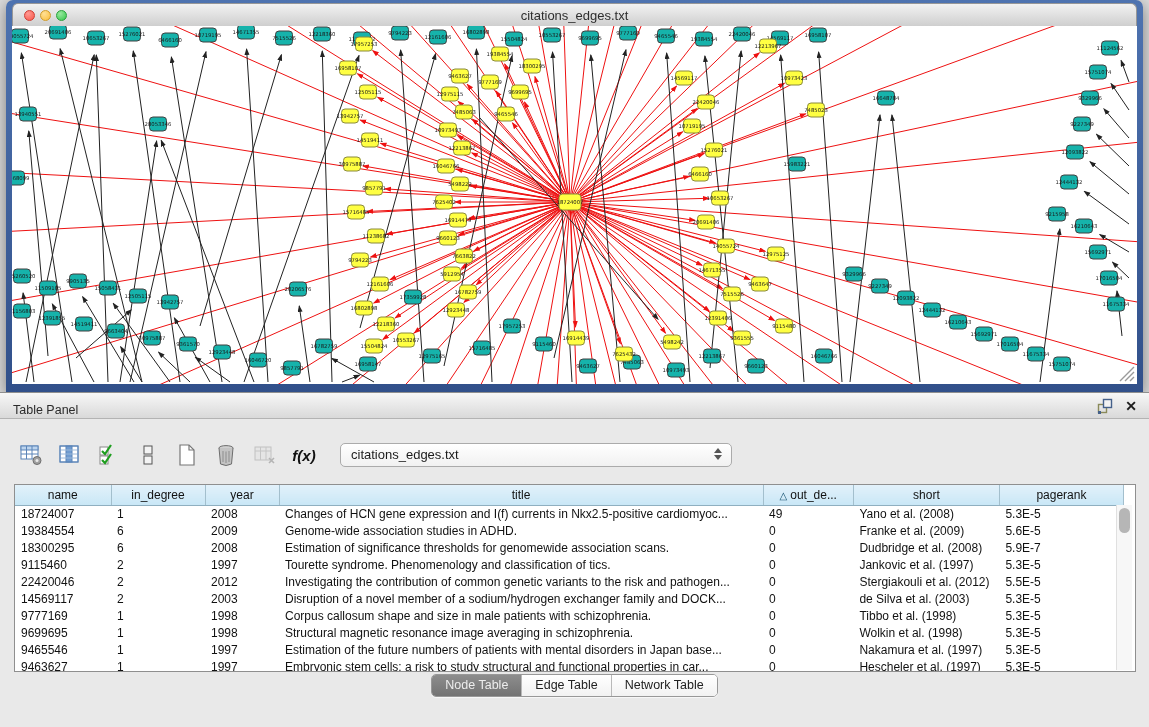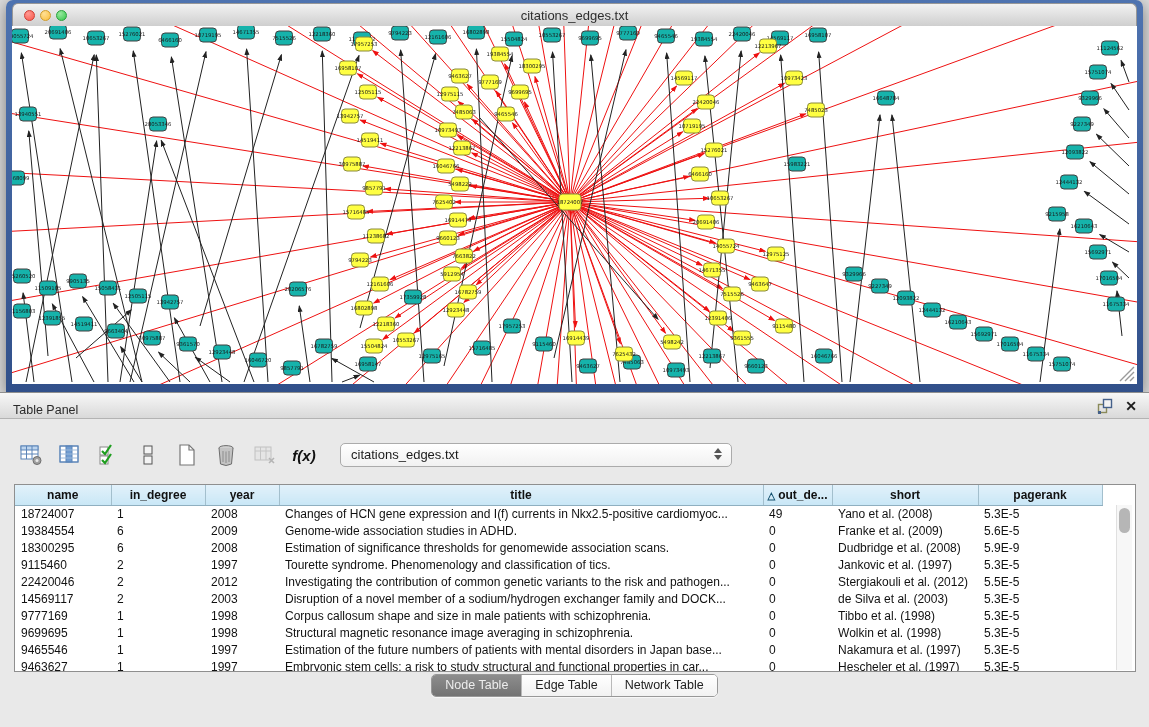--- a/index.html
+++ b/index.html
@@ -70,22 +70,22 @@
   
   .table-wrap{
     position:absolute;left:14px;top:92px;width:1122px;height:188px;box-sizing:border-box;
     background:#ffffff;border:1px solid #8f8f8f;overflow:hidden;
   }
   table.node-table{border-collapse:collapse;table-layout:fixed;}
   table.node-table th{
     height:20px;box-sizing:border-box;
     background:linear-gradient(#e2f1fa,#c9e7f6);
     border-right:1px solid #a3bfcd;border-bottom:1px solid #8fafc0;
-    font-weight:bold;font-size:12px;color:#111;
-    white-space:nowrap;overflow:hidden;text-align:center;padding:0 4px;
+    font-weight:normal;font-size:12px;color:#111;
+    white-space:nowrap;overflow:hidden;text-align:center;padding:0 16px;
   }
   table.node-table th .sortglyph{font-size:10px;color:#14506e;margin-right:3px;}
   table.node-table td{
     height:17px;box-sizing:border-box;font-size:12px;color:#111;
     padding:0 6px;white-space:nowrap;overflow:hidden;background:#fff;
   }
   .vscroll{
     position:absolute;right:3px;top:20px;bottom:1px;width:15px;
     background:#f7f7f7;border-left:1px solid #e0e0e0;
   }
@@ -946,21 +946,21 @@
             <td>Franke et al. (2009)</td>
             <td>5.6E-5</td>
           </tr>
           <tr>
             <td>18300295</td>
             <td>6</td>
             <td>2008</td>
             <td>Estimation of significance thresholds for genomewide association scans.</td>
             <td>0</td>
             <td>Dudbridge et al. (2008)</td>
-            <td>5.9E-9</td>
+            <td>5.9E-7</td>
           </tr>
           <tr>
             <td>9115460</td>
             <td>2</td>
             <td>1997</td>
             <td>Tourette syndrome. Phenomenology and classification of tics.</td>
             <td>0</td>
             <td>Jankovic et al. (1997)</td>
             <td>5.3E-5</td>
           </tr>

